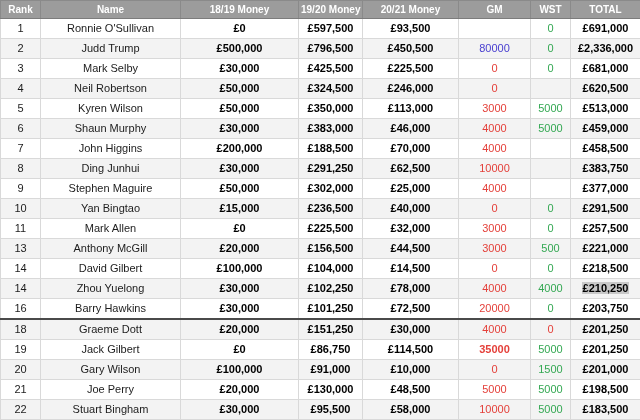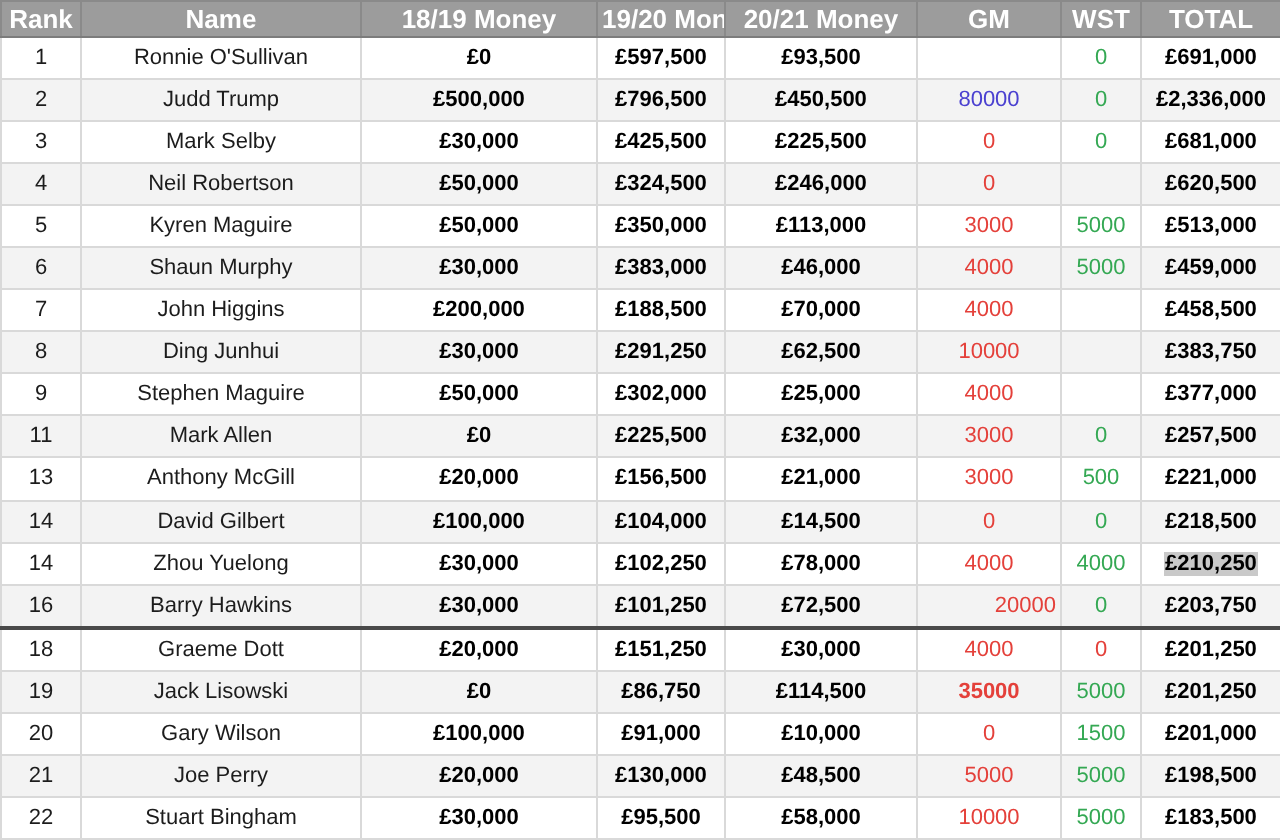--- a/index.html
+++ b/index.html
@@ -21,21 +21,21 @@
   col.c-total{width:70px;}
   th,td{
     border:1px solid #d9d9d9;
     text-align:center;vertical-align:middle;
     padding:0 2px;overflow:hidden;white-space:nowrap;
     font-size:11px;height:18px;color:#1c1c1c;
   }
   thead th{
     background:#9c9c9c;color:#ffffff;font-weight:bold;
     border:1px solid #8a8a8a;border-bottom:1px solid #7c7c7c;
-    height:17px;font-size:13px;
+    height:17px;font-size:10px;
   }
   tbody tr:nth-child(even) td{background:#f3f3f3;}
   tbody tr:nth-child(odd) td{background:#ffffff;}
   td.bold{font-weight:bold;color:#000;}
   tr.thick-bottom td{border-bottom:2px solid #4a4a4a;}
   .hl{background:#c9c9c9;padding:0 1px;text-align:right;}
 </style>
 </head>
 <body>
 
@@ -98,21 +98,21 @@
     <td>Neil Robertson</td>
     <td class="bold">£50,000</td>
     <td class="bold">£324,500</td>
     <td class="bold">£246,000</td>
     <td style="color: rgb(228, 64, 58);">0</td>
     <td></td>
     <td class="bold">£620,500</td>
   </tr>
       <tr>
     <td>5</td>
-    <td>Kyren Maguire</td>
+    <td>Kyren Wilson</td>
     <td class="bold">£50,000</td>
     <td class="bold">£350,000</td>
     <td class="bold">£113,000</td>
     <td style="color: rgb(228, 64, 58);">3000</td>
     <td style="color: rgb(52, 168, 83);">5000</td>
     <td class="bold">£513,000</td>
   </tr>
       <tr>
     <td>6</td>
     <td>Shaun Murphy</td>
@@ -145,37 +145,47 @@
   </tr>
       <tr>
     <td>9</td>
     <td>Stephen Maguire</td>
     <td class="bold">£50,000</td>
     <td class="bold">£302,000</td>
     <td class="bold">£25,000</td>
     <td style="color: rgb(228, 64, 58);">4000</td>
     <td></td>
     <td class="bold">£377,000</td>
+  </tr>
+      <tr>
+    <td>10</td>
+    <td>Yan Bingtao</td>
+    <td class="bold">£15,000</td>
+    <td class="bold">£236,500</td>
+    <td class="bold">£40,000</td>
+    <td style="color: rgb(228, 64, 58);">0</td>
+    <td style="color: rgb(52, 168, 83);">0</td>
+    <td class="bold">£291,500</td>
   </tr>
       <tr>
     <td>11</td>
     <td>Mark Allen</td>
     <td class="bold">£0</td>
     <td class="bold">£225,500</td>
     <td class="bold">£32,000</td>
     <td style="color: rgb(228, 64, 58);">3000</td>
     <td style="color: rgb(52, 168, 83);">0</td>
     <td class="bold">£257,500</td>
   </tr>
       <tr>
     <td>13</td>
     <td>Anthony McGill</td>
     <td class="bold">£20,000</td>
     <td class="bold">£156,500</td>
-    <td class="bold">£21,000</td>
+    <td class="bold">£44,500</td>
     <td style="color: rgb(228, 64, 58);">3000</td>
     <td style="color: rgb(52, 168, 83);">500</td>
     <td class="bold">£221,000</td>
   </tr>
       <tr>
     <td>14</td>
     <td>David Gilbert</td>
     <td class="bold">£100,000</td>
     <td class="bold">£104,000</td>
     <td class="bold">£14,500</td>
@@ -192,37 +202,37 @@
     <td style="color: rgb(228, 64, 58);">4000</td>
     <td style="color: rgb(52, 168, 83);">4000</td>
     <td class="bold"><span class="hl">£210,250</span></td>
   </tr>
       <tr class="thick-bottom">
     <td>16</td>
     <td>Barry Hawkins</td>
     <td class="bold">£30,000</td>
     <td class="bold">£101,250</td>
     <td class="bold">£72,500</td>
-    <td style="color: rgb(228, 64, 58); text-align: right;">20000</td>
+    <td style="color: rgb(228, 64, 58);">20000</td>
     <td style="color: rgb(52, 168, 83);">0</td>
     <td class="bold">£203,750</td>
   </tr>
       <tr>
     <td>18</td>
     <td>Graeme Dott</td>
     <td class="bold">£20,000</td>
     <td class="bold">£151,250</td>
     <td class="bold">£30,000</td>
     <td style="color: rgb(228, 64, 58);">4000</td>
     <td style="color: rgb(228, 64, 58);">0</td>
     <td class="bold">£201,250</td>
   </tr>
       <tr>
     <td>19</td>
-    <td>Jack Lisowski</td>
+    <td>Jack Gilbert</td>
     <td class="bold">£0</td>
     <td class="bold">£86,750</td>
     <td class="bold">£114,500</td>
     <td style="color: rgb(228, 64, 58); font-weight: bold;">35000</td>
     <td style="color: rgb(52, 168, 83);">5000</td>
     <td class="bold">£201,250</td>
   </tr>
       <tr>
     <td>20</td>
     <td>Gary Wilson</td>

